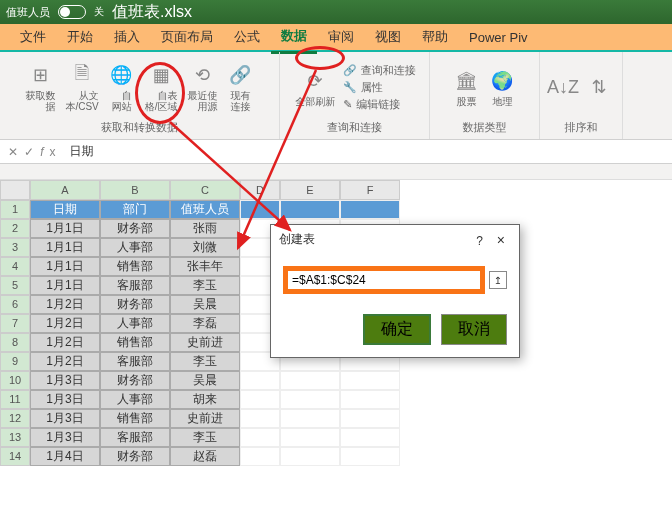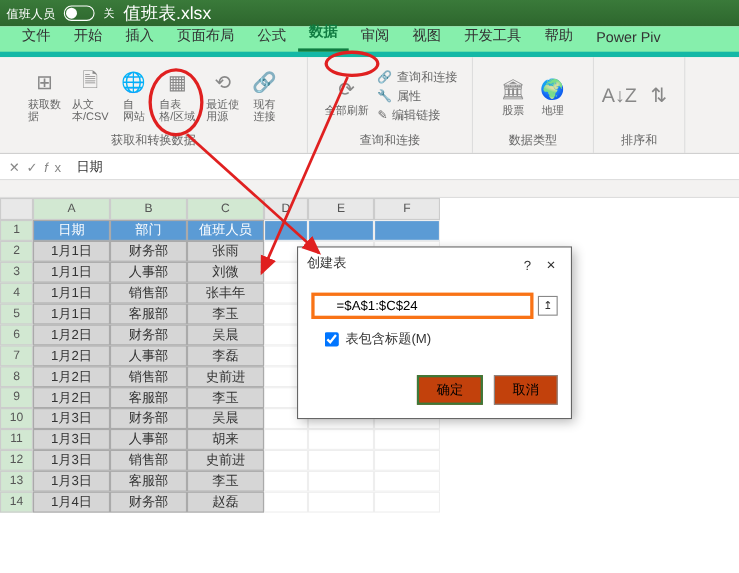--- a/index.html
+++ b/index.html
@@ -2,30 +2,30 @@
 <html><head>
 <meta charset="utf-8">
 <style>
 *{box-sizing:border-box;margin:0;padding:0;font-family:"Microsoft YaHei",sans-serif}
 body{width:672px;height:521px;background:#fff;font-size:12px;color:#333;position:relative;overflow:hidden}
 .titlebar{height:24px;background:linear-gradient(#3a7a3a,#2d662d);display:flex;align-items:center;color:#fff;padding:0 6px;gap:8px}
 .titlebar .asave{font-size:11px}
 .toggle{width:28px;height:14px;border:1px solid #fff;border-radius:8px;display:inline-flex;align-items:center;padding:1px}
 .toggle .knob{width:10px;height:10px;background:#fff;border-radius:50%}
 .titlebar .filename{flex:1;text-align:left;font-size:16px}
-.tabbar{height:28px;display:flex;align-items:flex-end;gap:1px;padding:0 10px;border-bottom:5px solid #14b8a6;background:#86efac}
+.tabbar{height:28px;display:flex;align-items:center;gap:1px;padding:0 10px;border-bottom:2px solid #14b8a6;background:#fdba74}
 .tab{padding:6px 10px;font-size:13px;color:#333;cursor:pointer}
 .tab.active{color:#107c41;font-weight:bold;border-bottom:3px solid #107c41}
 .ribbon{height:88px;background:#f3f2f1;border-bottom:1px solid #d0d0d0;display:flex}
 .rgroup{border-right:1px solid #ddd;padding:4px 8px;display:flex;flex-direction:column;align-items:center;justify-content:space-between;min-width:60px}
 .rgroup .icons{display:flex;gap:6px;flex:1;align-items:center}
 .rgroup .label{font-size:11px;color:#666;text-align:right;padding-top:2px}
 .rbtn{display:flex;flex-direction:column;align-items:center;gap:2px;padding:2px;cursor:pointer;color:#777}
 .rbtn .ico{width:26px;height:26px;display:flex;align-items:center;justify-content:center;font-size:18px;color:#888}
-.rbtn .txt{font-size:10px;color:#666;text-align:left;line-height:1.1}
+.rbtn .txt{font-size:10px;color:#666;text-align:right;line-height:1.1}
 .rlist div{font-size:11px;color:#666;padding:1px 0;display:flex;align-items:center;gap:4px}
 .namebox{height:24px;display:flex;align-items:center;border-bottom:1px solid #d0d0d0;background:#fff}
 .nb-cell{width:200px;height:100%;border-right:1px solid #d0d0d0;padding:0 6px;display:flex;align-items:center;font-size:12px}
 .nb-cell .arrow{margin-left:auto;color:#888;font-size:9px}
 .fx{padding:0 8px;color:#888;display:flex;gap:6px;align-items:center}
 .fbar{flex:1;padding:0 6px;font-size:12px}
 .grid{position:relative;background:#fff}
 .colhdr{display:flex;height:20px}
 .colhdr .corner{width:30px;background:#e8e8e8;border:1px solid #ccc}
 .colhdr .ch{border:1px solid #ccc;background:#e8e8e8;text-align:center;font-size:11px;line-height:18px;color:#555}
@@ -35,25 +35,25 @@
 .row .cell{border:1px solid #aaa;text-align:center;font-size:12px;line-height:17px;background:#d6d6d6;overflow:hidden}
 .row .cell.empty{background:#fff;border:1px solid #eee}
 .row.hdr .cell{background:#5b9bd5;color:#fff}
 .wA{width:70px}.wB{width:70px}.wC{width:70px}.wD{width:40px}.wE{width:60px}.wF{width:60px}
 .ch.sel,.rh.sel{background:#d2e8d2}
 .dialog{position:absolute;left:270px;top:224px;width:250px;background:#fff;border:1px solid #666;box-shadow:3px 3px 10px rgba(0,0,0,0.3);font-size:12px}
 .dialog .dtitle{display:flex;align-items:flex-end;padding:6px 8px;font-size:12px}
 .dialog .dtitle .spacer{flex:1}
 .dialog .dbody{padding:6px 12px}
 .dialog .field{display:flex;align-items:center;gap:4px;margin:6px 0}
-.dialog input[type=text]{flex:1;border:3px solid #f97316;padding:2px 20px;font-size:12px}
+.dialog input[type=text]{flex:1;border:5px solid #f97316;padding:2px 4px;font-size:12px}
 .rangebtn{width:18px;height:18px;border:1px solid #888;display:flex;align-items:center;justify-content:center;font-size:10px}
 .dialog .chk{margin:10px 0;display:flex;align-items:center;gap:6px;padding-left:12px}
 .dialog .btns{display:flex;justify-content:flex-end;gap:10px;padding:8px 12px 12px}
-.dialog button{padding:3px 16px;font-size:12px;border:1px solid #888;background:#c2410c;cursor:pointer}
+.dialog button{padding:3px 16px;font-size:16px;border:1px solid #888;background:#4d7c0f;cursor:pointer}
 .dialog button.primary{border:2px solid #3a7a3a}
 .anno{position:absolute;border:3px solid #e02020;border-radius:50%;pointer-events:none}
 svg.arrows{position:absolute;left:0;top:0;pointer-events:none}
 </style>
 </head>
 <body>
 
 <div class="titlebar">
   <span class="asave">值班人员</span>
   <span class="toggle">
@@ -65,21 +65,20 @@
 
 <div class="tabbar" id="tabbar">
     <div class="tab">文件</div>
     <div class="tab">开始</div>
     <div class="tab">插入</div>
     <div class="tab">页面布局</div>
     <div class="tab">公式</div>
     <div class="tab active">数据</div>
     <div class="tab">审阅</div>
     <div class="tab">视图</div>
-    <div class="tab">开发工具</div>
     <div class="tab">帮助</div>
     <div class="tab">Power Piv</div>
   </div>
 
 <div class="ribbon">
   <div class="rgroup" style="min-width:280px">
     <div class="icons" id="g1">
         <div class="rbtn">
           <div class="ico">⊞</div>
           <div class="txt">获取数<br>据</div>
@@ -299,24 +298,20 @@
     <span>创建表</span>
     <span class="spacer"></span>
     <span style="padding:0 8px;cursor:pointer">?</span>
     <span style="padding:0 6px;cursor:pointer;font-size:14px">×</span>
   </div>
   <div class="dbody">
     <div class="field">
       <input type="text" value="=$A$1:$C$24" style="">
       <div class="rangebtn">↥</div>
     </div>
-    <label class="chk">
-      <input type="checkbox" checked="" style="">
-      <span>表包含标题(M)</span>
-    </label>
   </div>
   <div class="btns">
     <button class="primary">确定</button>
     <button>取消</button>
   </div>
 </div>
 
 <div class="anno" style="left:295px;top:46px;width:50px;height:24px"></div>
 <div class="anno" style="left:135px;top:62px;width:50px;height:62px"></div>
 

